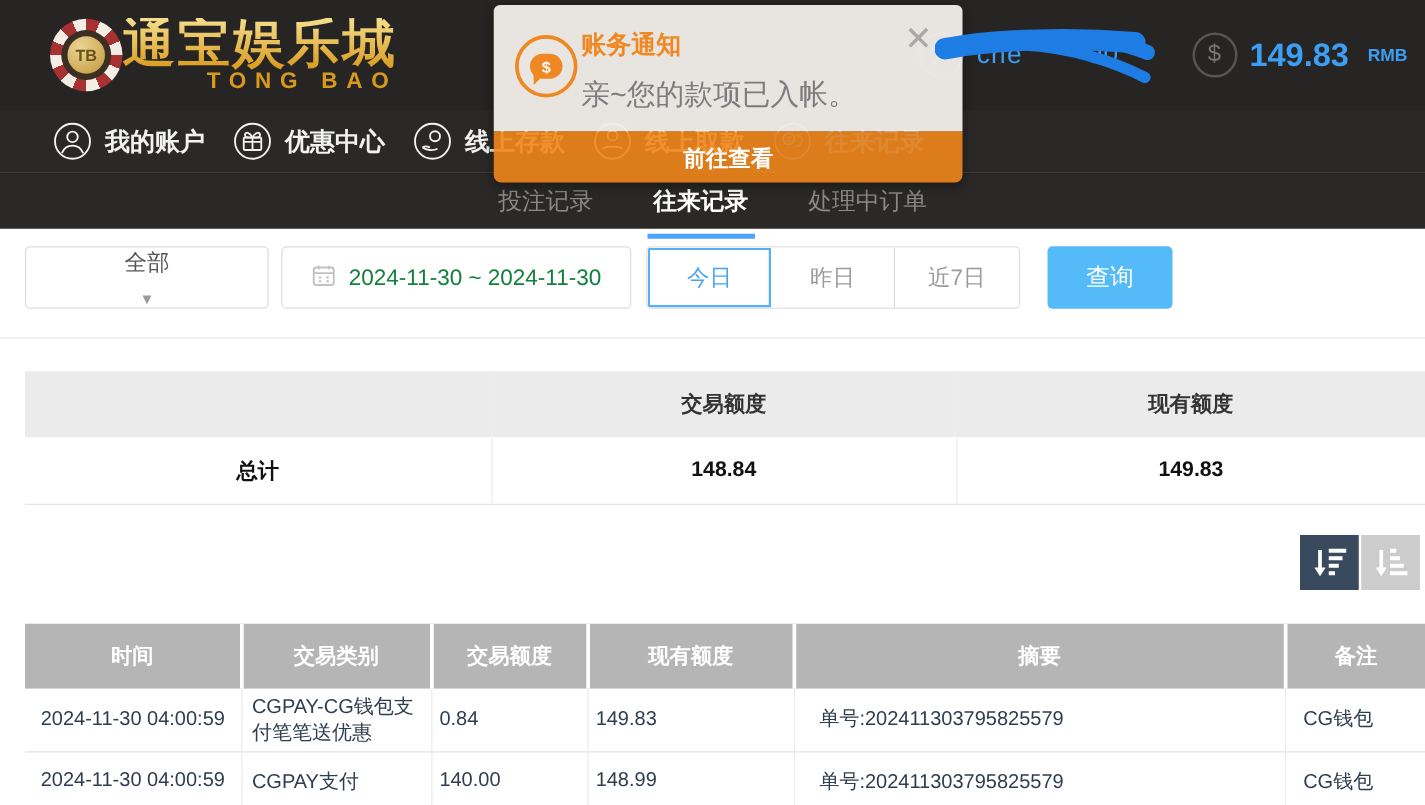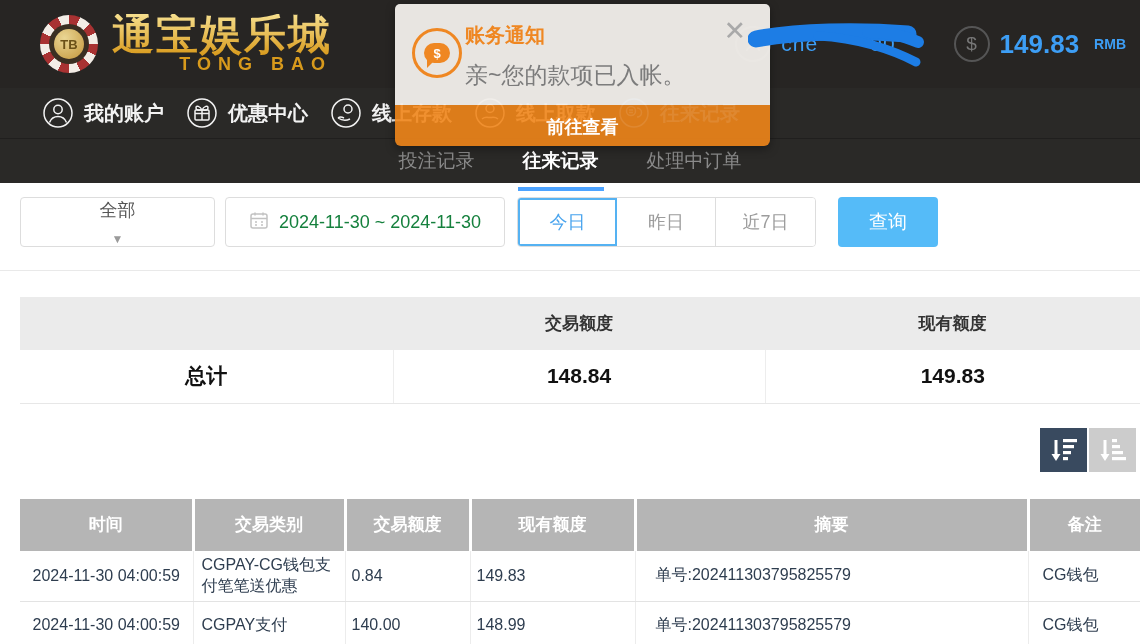--- a/index.html
+++ b/index.html
@@ -10,21 +10,21 @@
   
   .header { height:88px; background:#272523; display:flex; align-items:center; position:relative; }
   .brand { display:flex; align-items:center; margin-left:40px; }
   .chip { width:58px; height:58px; border-radius:50%;
     background:repeating-conic-gradient(#a83232 0 22.5deg,#f3ede6 22.5deg 45deg);
     display:flex; align-items:center; justify-content:center; }
   .chip-inner { width:40px; height:40px; border-radius:50%; background:#3a2f22;
     display:flex; align-items:center; justify-content:center; }
   .chip-coin { width:30px; height:30px; border-radius:50%; background:radial-gradient(circle at 35% 30%,#ead694,#c3963c);
     color:#6b5118; font-size:13px; font-weight:bold; display:flex; align-items:center; justify-content:center; }
-  .brand-text { margin-left:14px; }
+  .brand-text { }
   .brand-cn { font-size:42px; font-weight:bold; letter-spacing:2px;
     background:linear-gradient(#f6df8e,#d89a1c); -webkit-background-clip:text; background-clip:text;
     color:transparent; line-height:1; }
   .brand-en { text-align:right; font-size:18px; font-weight:bold; letter-spacing:7px; color:#d89a1c; margin-top:-2px; }
   .header-right { position:absolute; right:14px; top:0; height:88px; display:flex; align-items:center; gap:58px; }
   .h-user, .h-balance { display:flex; align-items:center; gap:10px; }
   .circle-ico { width:36px; height:36px; border-radius:50%; border:2px solid #555; color:#777;
     display:flex; align-items:center; justify-content:center; font-size:19px; }
   .username { font-size:21px; color:#3d9ef5; letter-spacing:1px; }
   .uname-gap { display:inline-block; width:52px; }
@@ -78,21 +78,21 @@
     color:#9c9c9c; border-right:1px solid #ddd; cursor:pointer; background:#fff; }
   .qbtn:last-child { border-right:none; }
   .qbtn.active { color:#49a4ee; box-shadow:inset 0 0 0 2px #55b2f2; border-right:none; }
   .querybtn { width:100px; height:50px; margin-left:12px; background:#55bbf8; border:none; border-radius:4px;
     color:#fff; font-size:19px; cursor:pointer; }
   .divider { height:1px; background:#e9e9e9; margin-top:23px; }
 
   
   .summary { margin:26px 0 0 20px; width:1120px; border-collapse:collapse; }
   .summary th { background:#ebebeb; height:53px; font-size:17px; color:#333; font-weight:bold; text-align:center; }
-  .summary td { height:53px; font-size:21px; color:#111; font-weight:bold; text-align:center;
+  .summary td { height:53px; font-size:17px; color:#111; font-weight:bold; text-align:center;
     border-bottom:1px solid #e7e7e7; border-right:1px solid #ededed; background:#fff; }
   .summary td:last-child { border-right:none; }
 
   
   .sortrow { display:flex; justify-content:flex-end; gap:2px; margin:24px 4px 0 0; }
   .sortbtn { width:47px; height:44px; display:flex; align-items:center; justify-content:center; cursor:pointer; }
   .sortbtn.desc { background:#394a5f; }
   .sortbtn.asc { background:#cccccc; }
 
   

